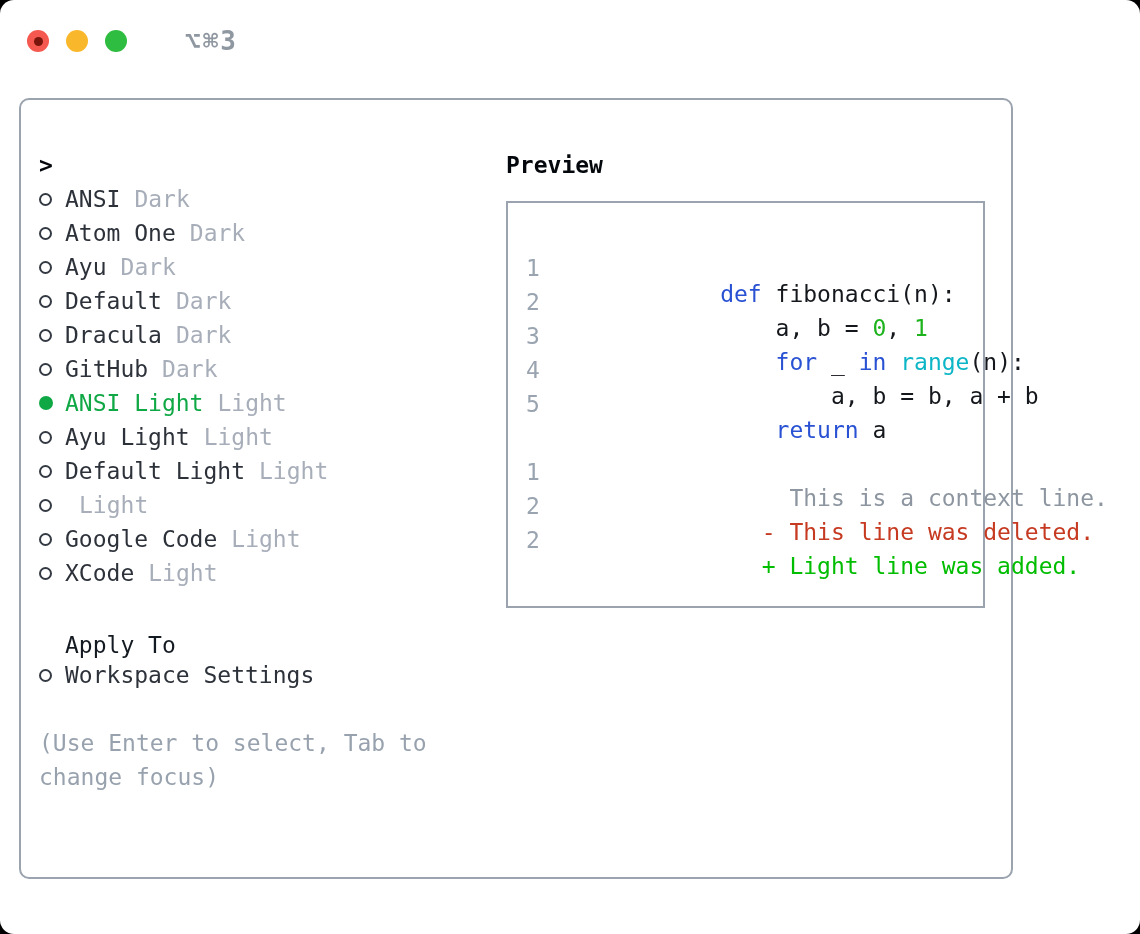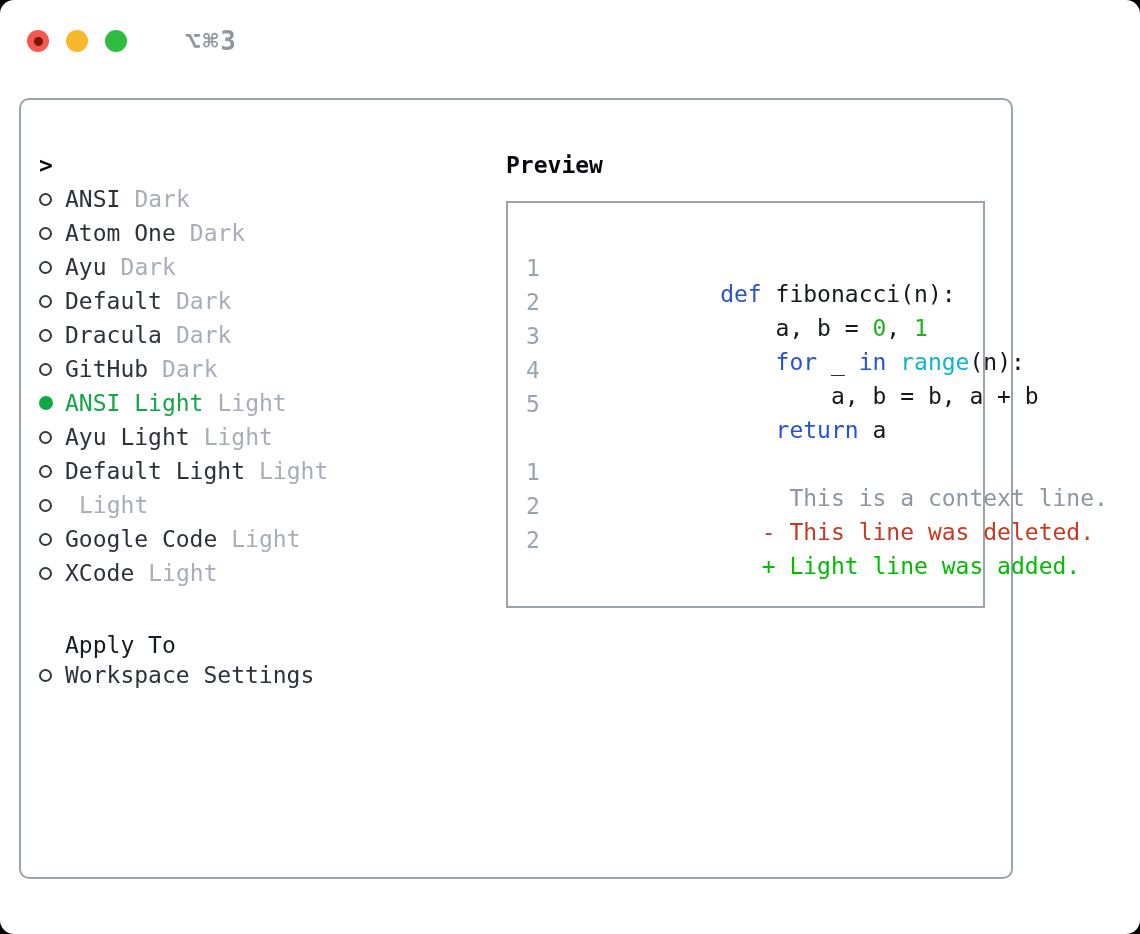--- a/index.html
+++ b/index.html
@@ -156,20 +156,26 @@
 
       <div>
 
 
           <div class="row item">
             <span class="radio normal"></span>
             <span class="iname normal">Workspace Settings</span>
           </div>
         </div>
 
+      <div class="help">
+
+          <div class="help-line">(Use Enter to select, Tab to</div>
+
+          <div class="help-line">change focus)</div>
+        </div>
     </div>
 
     <div class="col-right">
       <div class="row">
         <span class="hdr">Preview</span>
       </div>
 
       <div class="codebox">
 
           <div class="cline">

